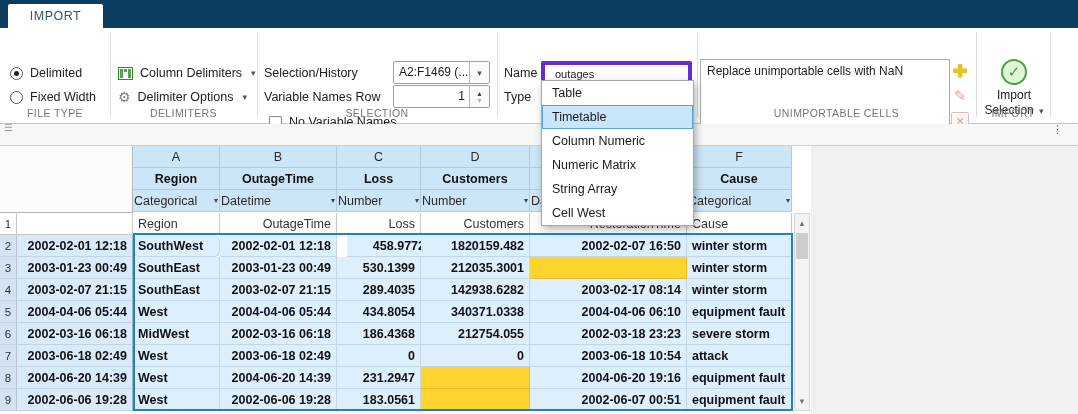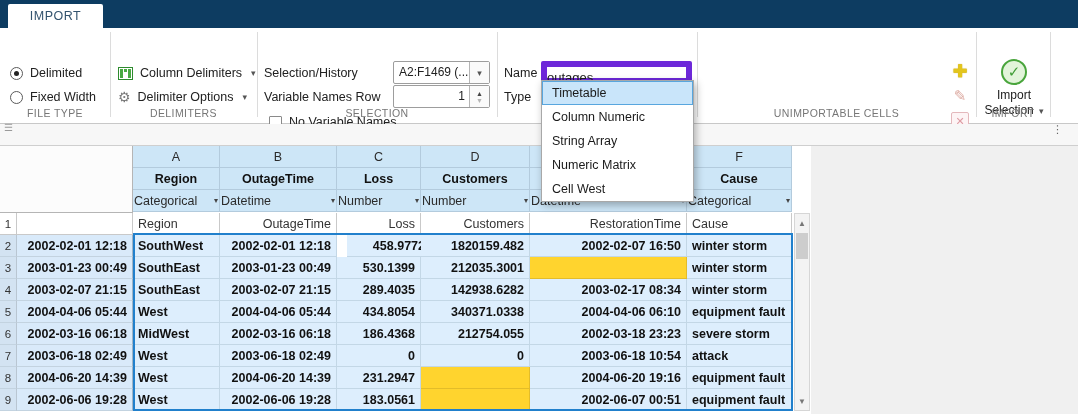--- a/index.html
+++ b/index.html
@@ -38,22 +38,22 @@
   .combo { position:absolute; height:23px; background:#fff; border:1px solid #9d9d9d;
     border-radius:2px; display:flex; }
   .combo .val { flex:1; padding:3px 4px 0 5px; font-size:12px; white-space:nowrap; overflow:hidden; }
   .combo .btn { width:20px; border-left:1px solid #b5b5b5; display:flex; align-items:center;
     justify-content:center; font-size:9px; color:#555; background:#fafafa; }
   .spin-btn { width:20px; border-left:1px solid #b5b5b5; background:#fafafa; display:flex;
     flex-direction:column; align-items:center; justify-content:center; font-size:7px; line-height:7px; }
   .spin-btn .up { color:#444; } .spin-btn .dn { color:#b5b5b5; }
   .checkbox { width:13px; height:13px; border:1px solid #8a8a8a; background:#fff; border-radius:1px; }
 
-  .text-input { position:absolute; height:23px; background:#fff; border:6px solid #6d28d9;
-    border-radius:2px; padding:3px 6px 0 0; font-size:13px; }
+  .text-input { position:absolute; height:23px; background:#fff; border:4px solid #6d28d9;
+    border-radius:2px; padding:3px 6px 0 10px; font-size:11px; }
   .type-select { position:absolute; height:23px; border:1px solid #4f8fc0; border-radius:3px;
     background:linear-gradient(#cfe0ee,#b7cfe2); display:flex; align-items:center; }
   .type-select .val { flex:1; padding-left:7px; font-size:12.5px; color:#1a1a1a; }
   .type-select .arr { width:22px; text-align:center; font-size:9px; color:#333; }
 
   .listbox { position:absolute; background:#fff; border:1px solid #ababab; font-size:12px;
     color:#222; padding:4px 6px; }
   .side-icons span { position:absolute; left:951px; width:18px; height:18px; display:flex;
     align-items:center; justify-content:center; }
   .plus-icon { color:#e3c51d; font-size:17px; font-weight:bold; text-shadow:0 0 1px #b99a10; }
@@ -191,20 +191,23 @@
 
     <div class="field-label" style="left:504px; top:37px;">Name</div>
     <div class="text-input" style="left:541px; top:33px; width:151px;">outages</div>
     <div class="field-label" style="left:504px; top:61px;">Type</div>
     <div class="type-select" style="left:541px; top:57px; width:151px;">
       <span class="val">Timetable</span>
       <span class="arr">▾</span>
     </div>
     <div class="vsep" style="left:697px;"></div>
 
+    <div class="listbox" style="left:700px; top:31px; width:250px; height:71px;">
+      <span>Replace unimportable cells with NaN</span>
+    </div>
     <div class="side-icons">
       <span class="plus-icon" style="top:34px;">✚</span>
       <span class="pencil-icon" style="top:59px;">✎</span>
       <span class="xbox-icon" style="top:84px;">✕</span>
     </div>
     <div class="group-label" style="left:697px; width:279px;">UNIMPORTABLE CELLS</div>
     <div class="vsep" style="left:976px;"></div>
 
     <div class="import-btn">
       <span class="check-circle">✓</span>
@@ -274,21 +277,21 @@
             <div class="dcell al" style="left: 133px; top: 67px; width: 87px;">Region</div>
             <div class="dcell ar" style="left: 220px; top: 67px; width: 117px;">OutageTime</div>
             <div class="dcell ar" style="left: 337px; top: 67px; width: 84px;">Loss</div>
             <div class="dcell ar" style="left: 421px; top: 67px; width: 109px;">Customers</div>
             <div class="dcell ar" style="left: 530px; top: 67px; width: 157px;">RestorationTime</div>
             <div class="dcell al" style="left: 687px; top: 67px; width: 105px;">Cause</div>
           </div>
           <div class="data-row">
             <div class="rnum" style="top: 89px;">2</div>
             <div class="rtime" style="top: 89px;">2002-02-01 12:18</div>
-            <div class="dcell al" style="left: 133px; top: 89px; width: 87px;">SouthWest</div>
+            <div class="dcell al" style="left: 133px; top: 89px; width: 87px; border-radius: 6px;">SouthWest</div>
             <div class="dcell ar" style="left: 220px; top: 89px; width: 117px;">2002-02-01 12:18</div>
             <div class="dcell ar" style="left: 347px; top: 89px; width: 84px;">458.9772</div>
             <div class="dcell ar" style="left: 421px; top: 89px; width: 109px;">1820159.482</div>
             <div class="dcell ar" style="left: 530px; top: 89px; width: 157px;">2002-02-07 16:50</div>
             <div class="dcell al" style="left: 687px; top: 89px; width: 105px;">winter storm</div>
           </div>
           <div class="data-row">
             <div class="rnum" style="top: 111px;">3</div>
             <div class="rtime" style="top: 111px;">2003-01-23 00:49</div>
             <div class="dcell al" style="left: 133px; top: 111px; width: 87px;">SouthEast</div>
@@ -298,21 +301,21 @@
             <div class="dcell ar warn" style="left: 530px; top: 111px; width: 157px;"></div>
             <div class="dcell al" style="left: 687px; top: 111px; width: 105px;">winter storm</div>
           </div>
           <div class="data-row">
             <div class="rnum" style="top: 133px;">4</div>
             <div class="rtime" style="top: 133px;">2003-02-07 21:15</div>
             <div class="dcell al" style="left: 133px; top: 133px; width: 87px;">SouthEast</div>
             <div class="dcell ar" style="left: 220px; top: 133px; width: 117px;">2003-02-07 21:15</div>
             <div class="dcell ar" style="left: 337px; top: 133px; width: 84px;">289.4035</div>
             <div class="dcell ar" style="left: 421px; top: 133px; width: 109px;">142938.6282</div>
-            <div class="dcell ar" style="left: 530px; top: 133px; width: 157px;">2003-02-17 08:34</div>
+            <div class="dcell ar" style="left: 530px; top: 133px; width: 157px;">2003-02-17 08:14</div>
             <div class="dcell al" style="left: 687px; top: 133px; width: 105px;">winter storm</div>
           </div>
           <div class="data-row">
             <div class="rnum" style="top: 155px;">5</div>
             <div class="rtime" style="top: 155px;">2004-04-06 05:44</div>
             <div class="dcell al" style="left: 133px; top: 155px; width: 87px;">West</div>
             <div class="dcell ar" style="left: 220px; top: 155px; width: 117px;">2004-04-06 05:44</div>
             <div class="dcell ar" style="left: 337px; top: 155px; width: 84px;">434.8054</div>
             <div class="dcell ar" style="left: 421px; top: 155px; width: 109px;">340371.0338</div>
             <div class="dcell ar" style="left: 530px; top: 155px; width: 157px;">2004-04-06 06:10</div>
@@ -362,20 +365,21 @@
       <div class="sel-border"></div>
       <div class="vscroll">
         <span class="sb-up">▲</span>
         <span class="thumb"></span>
         <span class="sb-dn">▼</span>
       </div>
     </div>
   </div>
 
   <div class="type-menu" id="type-menu">
+      <div class="item">Table</div>
       <div class="item selected">Timetable</div>
       <div class="item">Column Numeric</div>
+      <div class="item">Numeric Matrix</div>
       <div class="item">String Array</div>
-      <div class="item">Numeric Matrix</div>
       <div class="item">Cell West</div>
     </div>
 
 </div>
 
 </body></html>

